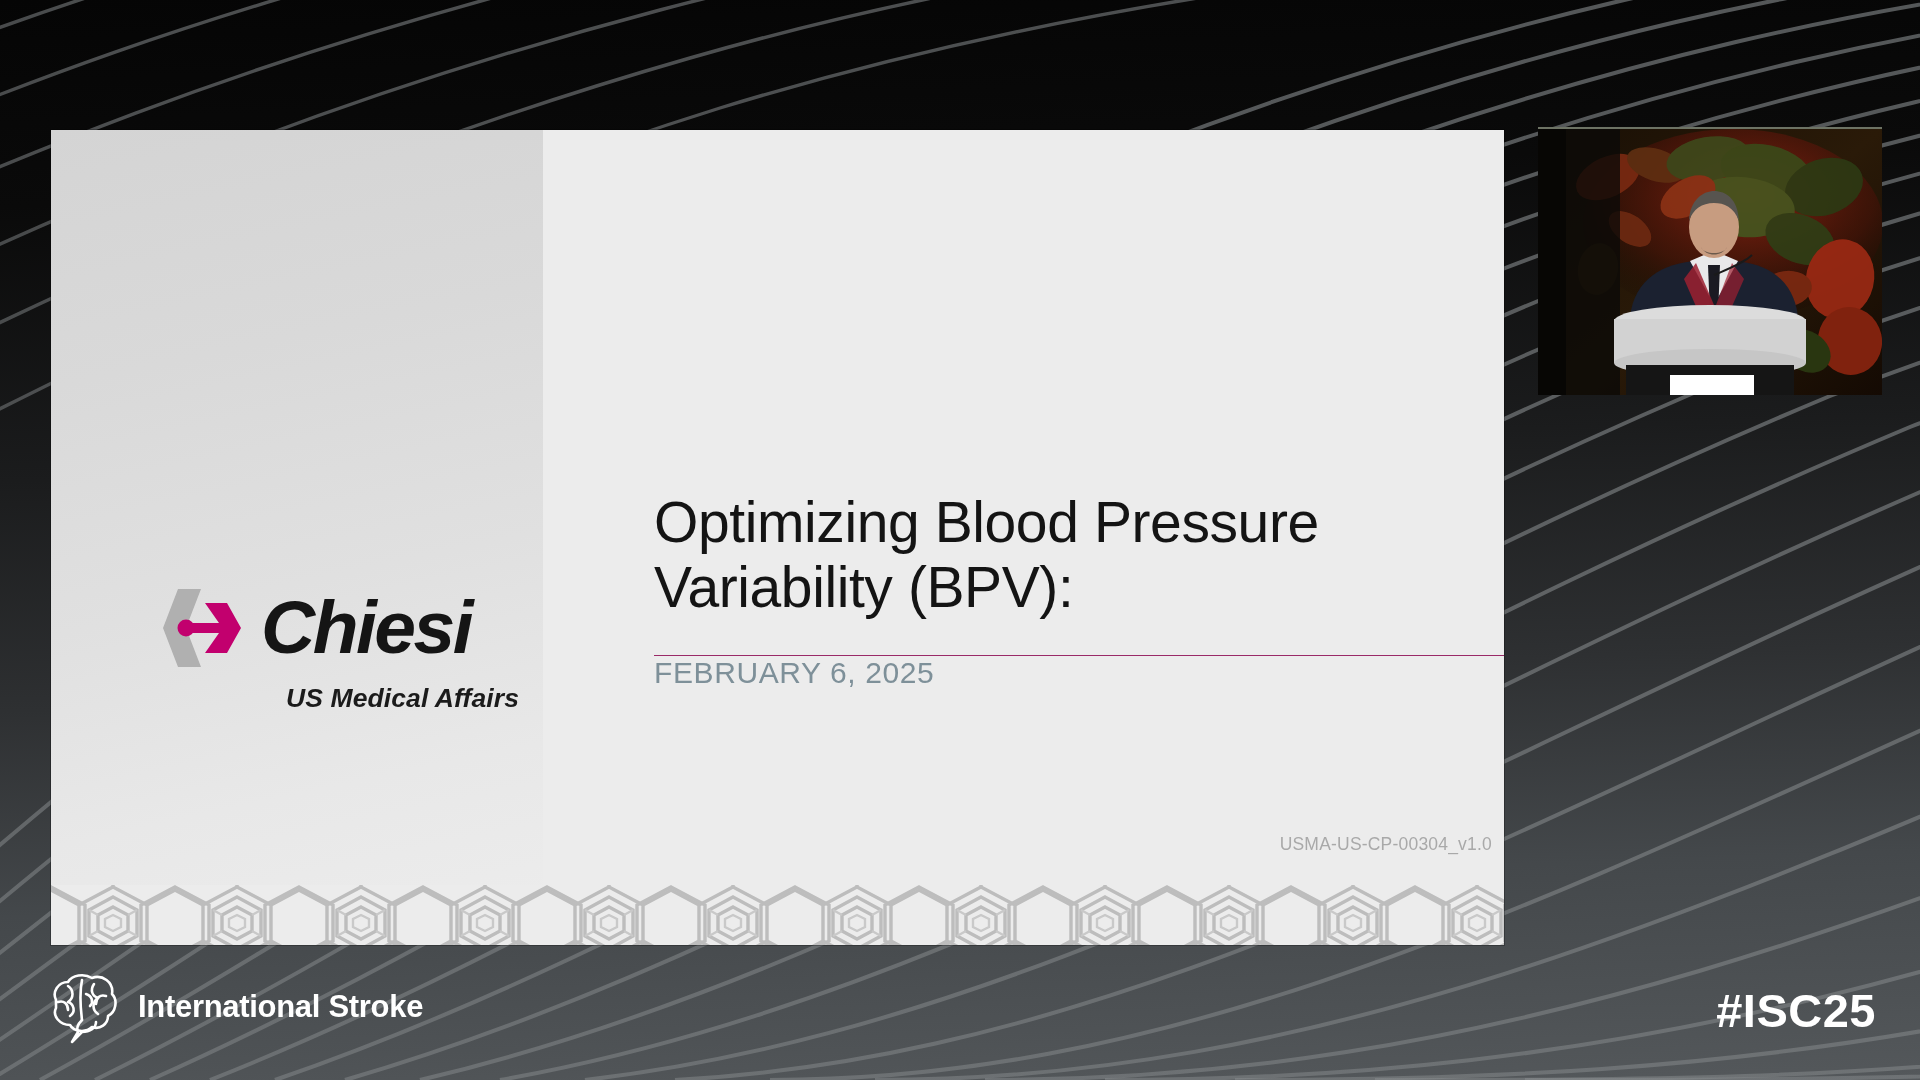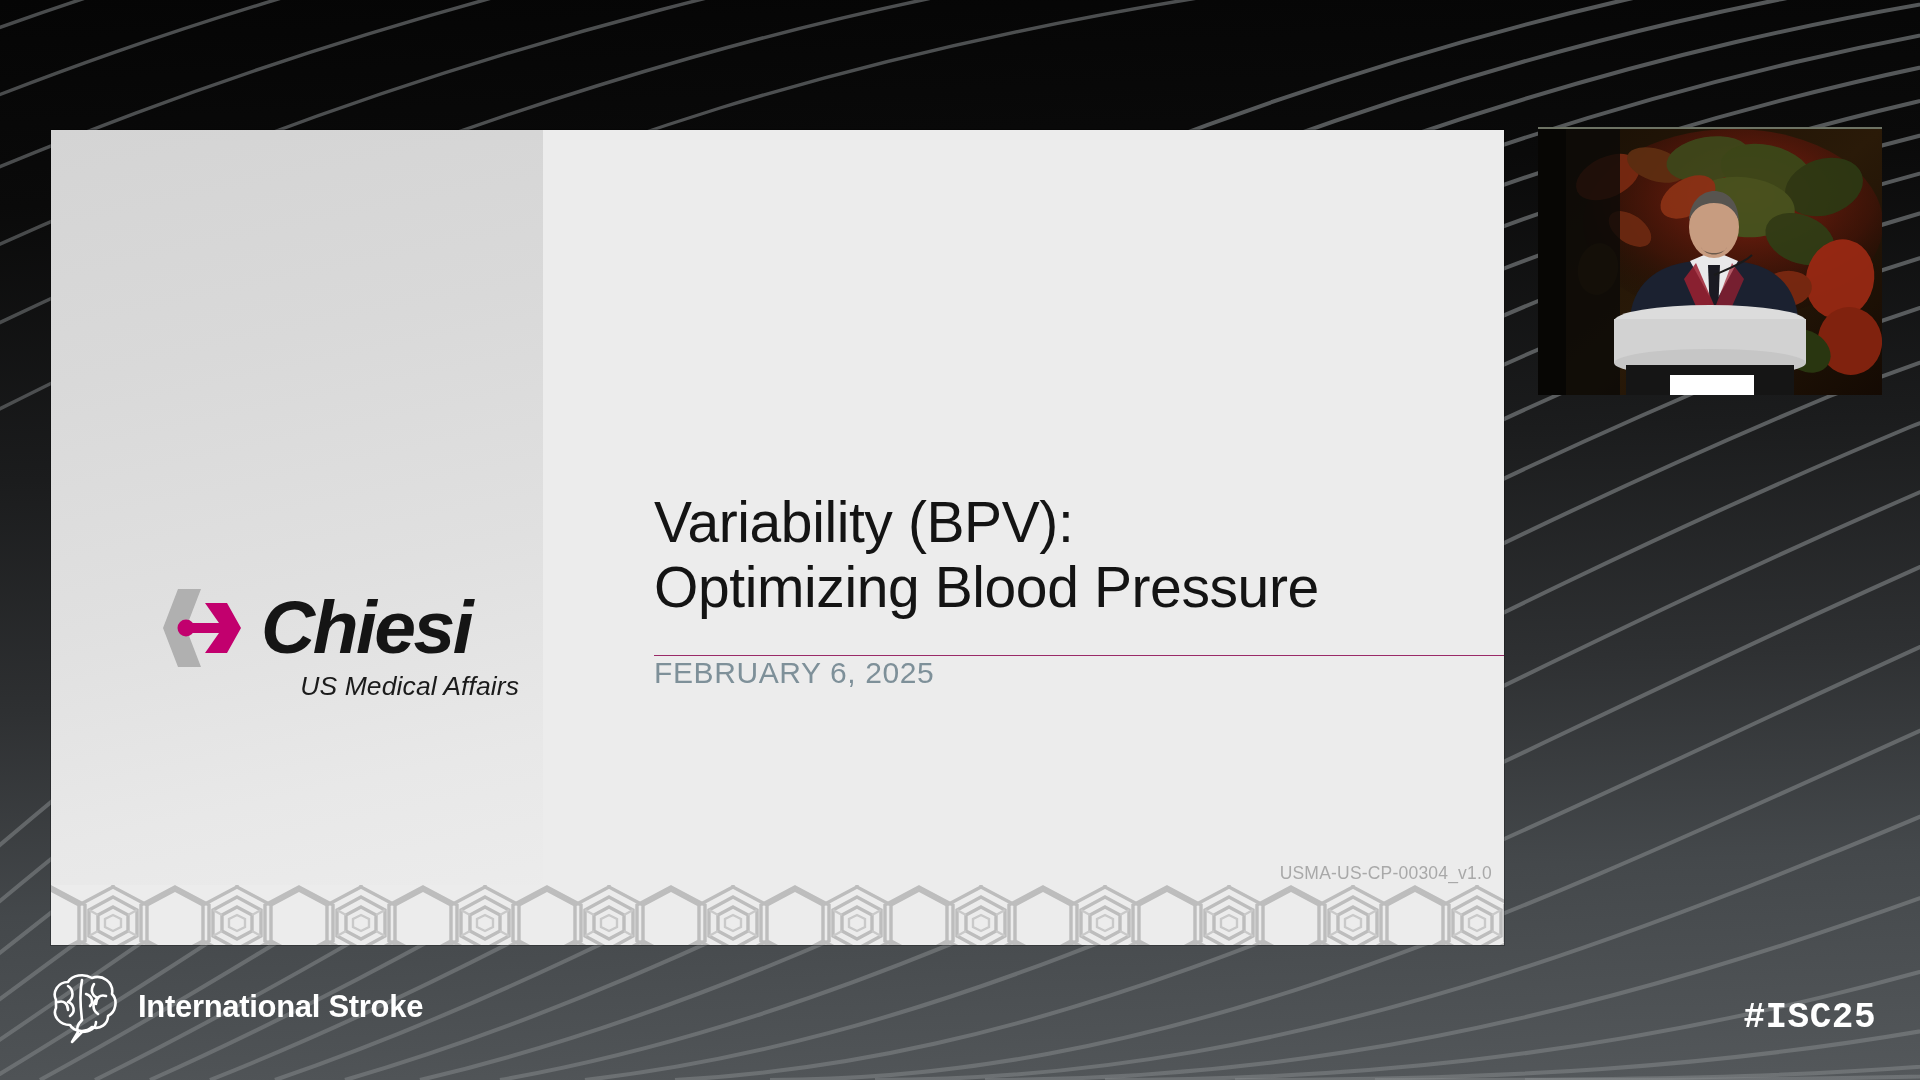--- a/index.html
+++ b/index.html
@@ -47,24 +47,24 @@
   #logo-word {
     font-family:"Liberation Sans", sans-serif;
     font-style:italic; font-weight:bold;
     font-size:75px; letter-spacing:-2.5px;
     color:#151515; line-height:0.95;
     margin-left:-2px;
   }
   #logo-sub {
     text-align:right;
     font-family:"Liberation Sans", sans-serif;
-    font-style:italic; font-weight:normal;
+    font-style:italic; font-weight:bold;
     font-size:26.5px; color:#1b1b1b;
     letter-spacing:0.1px;
-    margin-top:0; padding-right:2px;
+    margin-top:12px; padding-right:2px;
   }
 
   
   #title-area {
     position:absolute;
     left:603px; top:360px;
     width:890px;
   }
   .title-line {
     font-size:57px;
@@ -89,21 +89,21 @@
   }
   #date {
     font-size:30px;
     color:#7e9099;
     letter-spacing:0.6px;
   }
 
   
   #doc-code {
     position:absolute;
-    right:12px; bottom:61px;
+    right:12px; bottom:90px;
     font-size:17.5px;
     color:#a9a9a9;
     letter-spacing:0.2px;
   }
 
   
   #hex-band {
     position:absolute; left:0; bottom:0;
     width:100%; height:60px;
     overflow:hidden;
@@ -131,23 +131,22 @@
   #isc-line1 {
     font-size:31px; font-weight:bold; color:#ffffff;
     letter-spacing:-0.3px;
   }
   #isc-line2 {
     font-size:29px; font-weight:normal; color:#f2f2f2;
     letter-spacing:0.2px; margin-top:2px;
   }
   #hashtag {
     position:absolute; right:44px; bottom:42px;
-    font-size:36px; font-weight:bold; color:#ffffff;
+    font-size:47px; font-weight:bold; color:#ffffff;
     letter-spacing:0.5px;
-    font-family:Liberation Mono, monospace;
   }
 </style>
 </head>
 <body>
 
 <div id="stage">
 
   <svg id="bg-waves" viewBox="0 0 1920 1080" preserveAspectRatio="none">
     <defs>
       <linearGradient id="lineFade" x1="0" y1="0" x2="0" y2="1">
@@ -205,22 +204,22 @@
           <path d="M40 4 L17 4 L2 43 L17 82 L40 82 L25 43 Z" fill="#b0b0b0"></path>
           <path d="M44 18 L66 18 L80 43 L66 68 L44 68 L58 48 L30 48 L30 38 L58 38 Z" fill="#c2006e"></path>
           <circle cx="25" cy="43" r="8.5" fill="#c2006e"></circle>
         </svg>
         <div id="logo-word">Chiesi</div>
       </div>
       <div id="logo-sub">US Medical Affairs</div>
     </div>
 
     <div id="title-area">
+      <div class="title-line">Optimizing Blood Pressure</div>
       <div class="title-line">Variability (BPV):</div>
-      <div class="title-line">Optimizing Blood Pressure</div>
       <div id="rule"></div>
       <div id="date">FEBRUARY 6, 2025</div>
     </div>
 
     <div id="doc-code">USMA-US-CP-00304_v1.0</div>
 
     <div id="hex-band">
       <svg width="1453" height="60" viewBox="0 0 1453 60">
         <defs>
           <pattern id="hexpat" x="0" y="0" width="124" height="72" patternUnits="userSpaceOnUse">

